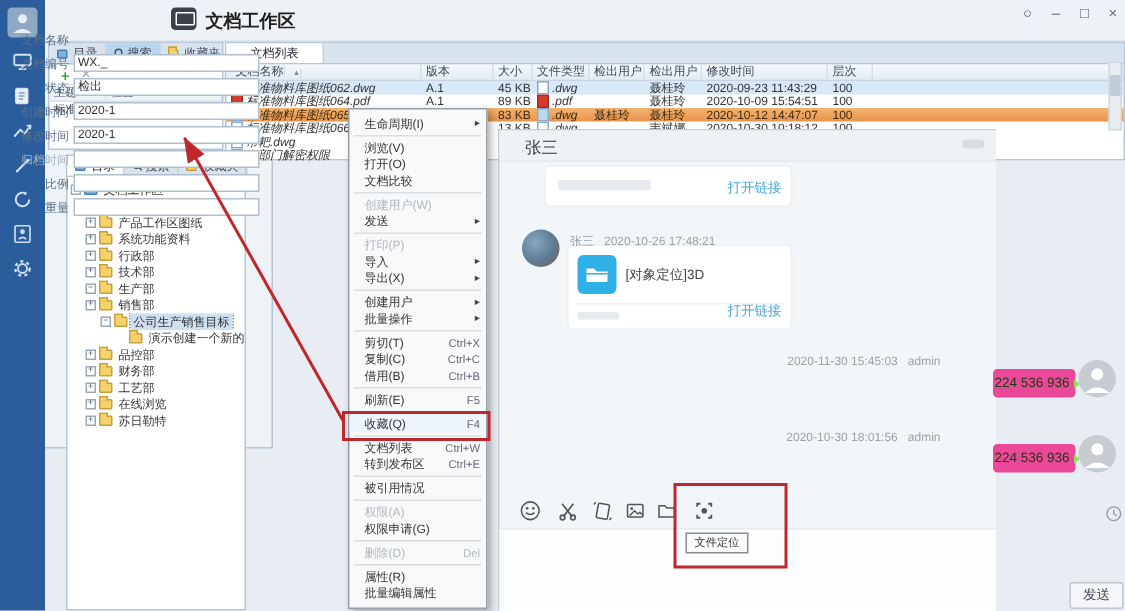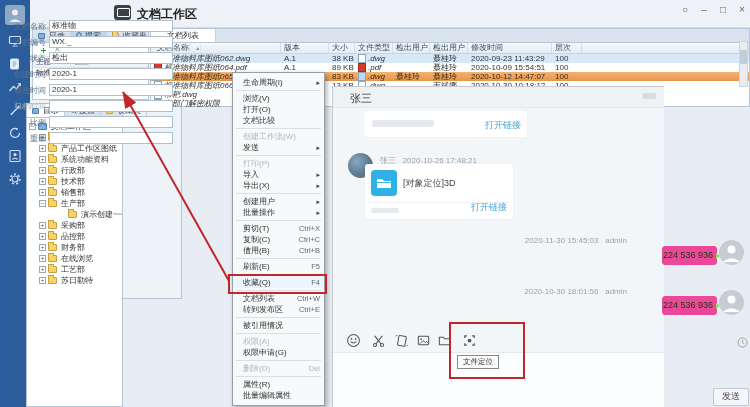--- a/index.html
+++ b/index.html
@@ -25,21 +25,21 @@
   #panelA{left:32px;top:28px;width:117px;height:72px}
   .minibtns{display:flex;gap:6px;padding:3px 0 2px 6px;border-bottom:1px solid #dde5ec}
   .plus{color:#2d9e2d;font-size:9px;font-weight:bold;line-height:8px}
   .delx{color:#99a3ab;font-size:8px;line-height:8px}
   .gridhead{display:grid;grid-template-columns:38px 1fr;background:#eef3f8;border-bottom:1px solid #dbe3ea;
     font-size:7.5px;color:#556;height:10px;line-height:10px}
   .gridhead span{padding-left:3px;border-right:1px solid #dbe3ea;overflow:hidden}
   .favrow{display:grid;grid-template-columns:38px 1fr;font-size:7.5px;color:#334;height:10px;line-height:10px}
   .favrow span{padding-left:3px;white-space:nowrap;overflow:hidden}
   
-  #panelB{left:26px;top:103px;width:97px;height:304px}
+  #panelB{left:44px;top:103px;width:120px;height:304px}
   .tree{padding:3px 0 0 2px}
   .ti{height:11px;display:flex;align-items:center;font-size:8px;color:#333;white-space:nowrap;overflow:hidden}
   .exp{width:7px;height:7px;border:1px solid #98a8b8;background:#fff;font-size:6px;line-height:5px;
     text-align:center;color:#456;margin-right:2px;flex:0 0 auto;box-sizing:border-box}
   .exp.none{visibility:hidden}
   .fold{width:9px;height:7px;background:#f6d26a;border:1px solid #c7a03d;border-radius:1px;
     margin-right:2px;flex:0 0 auto;position:relative;box-sizing:border-box}
   .fold:before{content:"";position:absolute;left:-1px;top:-3px;width:4px;height:2px;
     background:#f6d26a;border:1px solid #c7a03d;border-bottom:none}
   .fold.root{background:#7fb2e0;border-color:#4a7db0}.fold.root:before{display:none}
@@ -231,58 +231,58 @@
         <span class="exp">+</span>
         <span class="fold"></span>
         <span class="lbl">行政部</span>
       </div>
     <div class="ti" style="padding-left:10px">
         <span class="exp">+</span>
         <span class="fold"></span>
         <span class="lbl">技术部</span>
       </div>
     <div class="ti" style="padding-left:10px">
+        <span class="exp">−</span>
+        <span class="fold"></span>
+        <span class="lbl">生产部</span>
+      </div>
+    <div class="ti" style="padding-left:10px">
         <span class="exp">+</span>
         <span class="fold"></span>
         <span class="lbl">销售部</span>
       </div>
-    <div class="ti" style="padding-left:10px">
+    <div class="ti sel" style="padding-left:20px">
         <span class="exp">−</span>
         <span class="fold"></span>
-        <span class="lbl">生产部</span>
+        <span class="lbl">公司生产销售目标</span>
       </div>
     <div class="ti" style="padding-left:30px">
         <span class="exp none"></span>
         <span class="fold"></span>
         <span class="lbl">演示创建一个新的文件夹</span>
       </div>
     <div class="ti" style="padding-left:10px">
         <span class="exp">+</span>
         <span class="fold"></span>
-        <span class="lbl">采购部</span>
-      </div>
-    <div class="ti" style="padding-left:10px">
-        <span class="exp">+</span>
-        <span class="fold"></span>
         <span class="lbl">品控部</span>
       </div>
     <div class="ti" style="padding-left:10px">
         <span class="exp">+</span>
         <span class="fold"></span>
         <span class="lbl">财务部</span>
       </div>
     <div class="ti" style="padding-left:10px">
         <span class="exp">+</span>
         <span class="fold"></span>
+        <span class="lbl">工艺部</span>
+      </div>
+    <div class="ti" style="padding-left:10px">
+        <span class="exp">+</span>
+        <span class="fold"></span>
         <span class="lbl">在线浏览</span>
-      </div>
-    <div class="ti" style="padding-left:10px">
-        <span class="exp">+</span>
-        <span class="fold"></span>
-        <span class="lbl">工艺部</span>
       </div>
     <div class="ti" style="padding-left:10px">
         <span class="exp">+</span>
         <span class="fold"></span>
         <span class="lbl">苏日勒特</span>
       </div>
   </div>
 </div>
 
 <div id="docpanel" class="panel">
@@ -299,21 +299,21 @@
     <span>修改时间</span>
     <span>层次</span>
     <span></span>
   </div>
   <div class="drow alt">
     <span>
         <i class="pg"></i>
         <i>标准物料库图纸062.dwg</i>
       </span>
     <span>A.1</span>
-    <span>38 KB</span>
+    <span>45 KB</span>
     <span>
         <i class="pg"></i>
         <i>.dwg</i>
       </span>
     <span></span>
     <span>聂桂玲</span>
     <span>2020-09-23 11:43:29</span>
     <span>100</span>
     <span></span>
   </div>
@@ -401,21 +401,20 @@
     <div class="thumb"></div>
   </div>
 
 <div id="formpanel">
   <div class="tabbar">
     <span class="tab on">常规</span>
     <span class="tab">历史版本</span>
   </div>
   <div class="frow" style="top:20px">
       <span class="flab">文档名称</span>
-      <span class="fval">标准物</span>
     </div>
   <div class="frow" style="top:36px">
       <span class="flab">文档编号</span>
       <span class="fval">WX._</span>
     </div>
   <div class="frow" style="top:52px">
       <span class="flab">状态</span>
       <span class="fval">检出</span>
     </div>
   <div class="frow" style="top:68px">
@@ -449,21 +448,21 @@
   <div class="card" style="left:31px;top:24px;width:163px;height:26px">
     <span class="pill" style="left:8px;top:9px;width:62px;height:7px"></span>
     <span class="olink" style="right:6px;bottom:5px">打开链接</span>
   </div>
 
   <div class="avphoto" style="left:15px;top:66px"></div>
   <div class="timeline" style="left:47px;top:68px">
     <span>张三</span>&nbsp;&nbsp;
     <span>2020-10-26 17:48:21</span>
   </div>
-  <div class="card" style="left:32px;top:77px;width:148px;height:55px">
+  <div class="card" style="left:46px;top:77px;width:148px;height:55px">
     <div style="position:absolute;left:6px;top:6px;width:26px;height:26px;background:#2fb0e6;border-radius:4px">
       <svg width="26" height="26">
           <path d="M6 9 h5 l2 2 h7 v7 h-14 z" fill="#fff"></path>
           <path d="M6 12.5 h14" stroke="#2fb0e6" stroke-width="1"></path>
         </svg>
     </div>
     <span style="position:absolute;left:38px;top:13px;font-size:9px;color:#444">[对象定位]3D</span>
     <div style="position:absolute;left:4px;right:4px;top:38px;height:1px;background:#eef1f4"></div>
     <span class="pill" style="left:6px;top:44px;width:28px;height:5px"></span>
     <span class="olink" style="right:6px;bottom:5px">打开链接</span>
@@ -543,21 +542,21 @@
   <div class="mi">
       <span>打开(O)</span>
       <span class="sc"></span>
     </div>
   <div class="mi">
       <span>文档比较</span>
       <span class="sc"></span>
     </div>
   <div class="msep"></div>
   <div class="mi dis">
-      <span>创建工作流(W)</span>
+      <span>创建用户(W)</span>
       <span class="sc"></span>
     </div>
   <div class="mi">
       <span>发送</span>
       <span class="sub">▸</span>
     </div>
   <div class="msep"></div>
   <div class="mi dis">
       <span>打印(P)</span>
       <span class="sc"></span>

